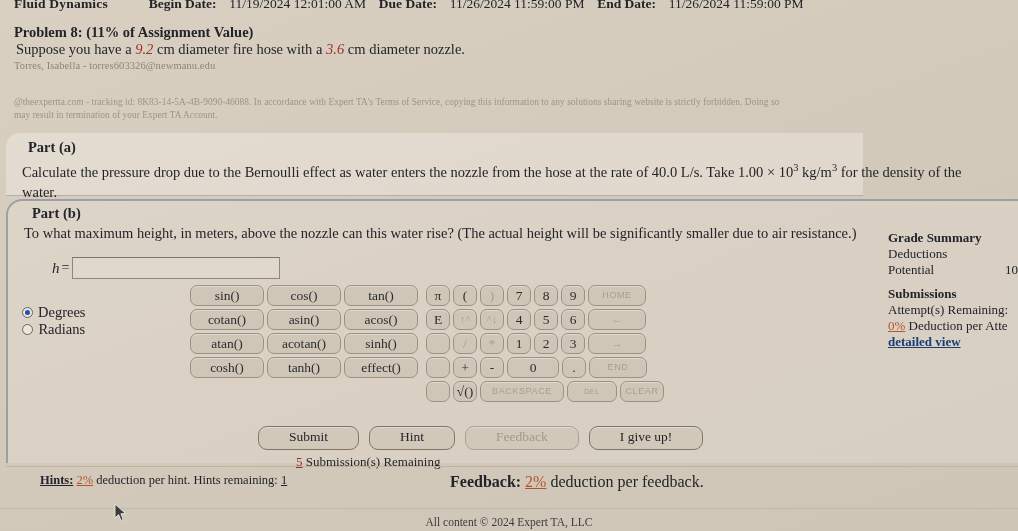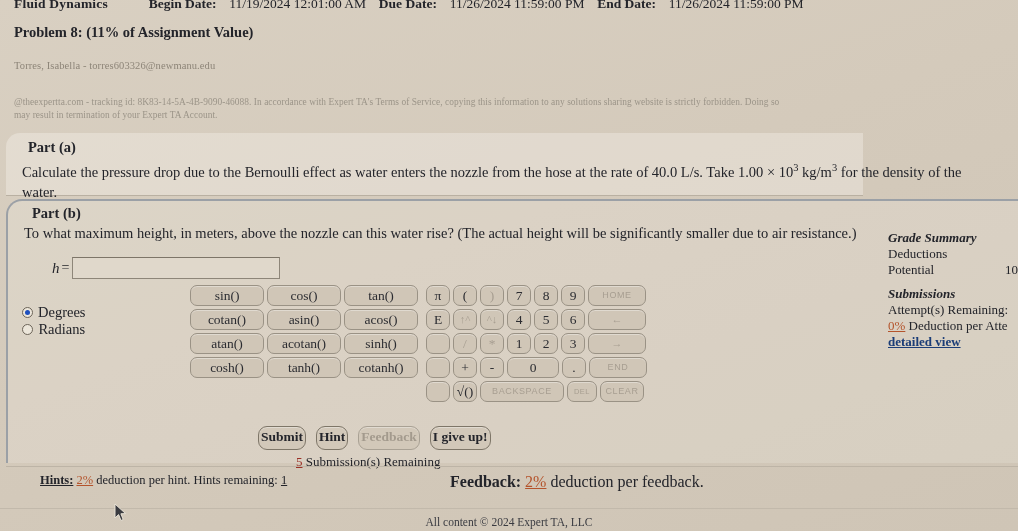--- a/index.html
+++ b/index.html
@@ -112,21 +112,21 @@
     box-sizing: border-box;
     cursor: pointer;
     box-shadow: inset 0 1px 0 rgba(255,255,255,.35);
     white-space: nowrap;
     overflow: hidden;
   }
   .key.fn { width: 74px; }
   .key.d1 { width: 24px; }
   .key.home { width: 58px; }
   .key.bksp { width: 84px; }
-  .key.del  { width: 30px; }
+  .key.del  { width: 50px; }
   .key.clear{ width: 44px; }
   .key.zero { width: 52px; }
   .key.dim { color: #a79e91; }
   .key.blank { color: transparent; }
   .key.small { font-size: 9px; letter-spacing: .6px; font-family: "Liberation Sans", sans-serif; }
   .key.tiny  { font-size: 7.5px; letter-spacing: .5px; font-family: "Liberation Sans", sans-serif; }
   .key.arr   { font-size: 11px; }
 
   
   .angle-mode {
@@ -148,41 +148,40 @@
   
   .actions { position: absolute; left: 250px; top: 225px; display: flex; }
   .abtn {
     background: #d2c8b9;
     border: 1px solid #7e7668;
     border-radius: 9px;
     font-family: "Liberation Serif", serif;
     font-size: 13.5px;
     color: #24252b;
     height: 22px; line-height: 20px;
-    padding: 0 2px;
+    padding: 0 30px;
     margin-right: 10px;
     cursor: pointer;
     box-shadow: inset 0 1px 0 rgba(255,255,255,.35);
-    font-weight: bold;
   }
   .abtn.disabled { color: #a39a8d; border-color: #a9a194; cursor: default; }
   .subs-left {
     position: absolute; left: 245px; top: 253px;
     font-size: 13px;
     margin-left: 43px;
   }
   .uline-red { color: #9a3026; text-decoration: underline; }
   .uline { text-decoration: underline; }
 
   
   .grade {
     position: absolute; left: 888px; top: 230px; width: 130px;
     font-size: 13px; line-height: 16px; overflow: hidden;
   }
-  .grade .hd { font-weight: bold; font-style: italic; }
+  .grade .hd { font-weight: bold; }
   .grade .row { display: flex; justify-content: space-between; white-space: nowrap; }
   .grade .sp { height: 8px; }
   .grade .lnk { color: #1b3d77; font-weight: bold; text-decoration: underline; cursor: pointer; }
   .pct-red { color: #b4542c; text-decoration: underline; }
 
   
   .footer-sep {
     position: absolute; left: 6px; top: 466px; width: 1012px;
     border-top: 1px solid #bdb4a6;
   }
@@ -221,20 +220,23 @@
       <span class="hb-sp"></span>
       <span class="hb-val">11/26/2024 11:59:00 PM</span>
       <span class="hb-sp"></span>
       <span class="hb-lbl">End Date:</span>
       <span class="hb-sp"></span>
       <span class="hb-val">11/26/2024 11:59:00 PM</span>
     </div>
   </div>
 
   <div class="prob-title">Problem 8: (11% of Assignment Value)</div>
+  <div class="prob-stmt">
+    <span>Suppose you have a </span><span class="num">9.2</span><span> cm diameter fire hose with a </span><span class="num">3.6</span><span> cm diameter nozzle.</span>
+  </div>
   <div class="student-line">Torres, Isabella - torres603326@newmanu.edu</div>
 
   <div class="disclaimer">
     <div>@theexpertta.com - tracking id: 8K83-14-5A-4B-9090-46088. In accordance with Expert TA's Terms of Service, copying this information to any solutions sharing website is strictly forbidden. Doing so</div>
     <div>may result in termination of your Expert TA Account.</div>
   </div>
 
   <div class="part-a">
     <div class="part-label pa-label">Part (a)</div>
     <div class="part-text pa-text">
@@ -267,21 +269,21 @@
           <div class="key fn">acos()</div>
         </div>
         <div class="krow">
           <div class="key fn">atan()</div>
           <div class="key fn">acotan()</div>
           <div class="key fn">sinh()</div>
         </div>
         <div class="krow">
           <div class="key fn">cosh()</div>
           <div class="key fn">tanh()</div>
-          <div class="key fn">cotanh()</div>
+          <div class="key fn">effect()</div>
         </div>
       </div>
 
       <div class="kp-num">
         <div class="krow">
           <div class="key d1">π</div>
           <div class="key d1">(</div>
           <div class="key d1 dim">)</div>
           <div class="key d1">7</div>
           <div class="key d1">8</div>

